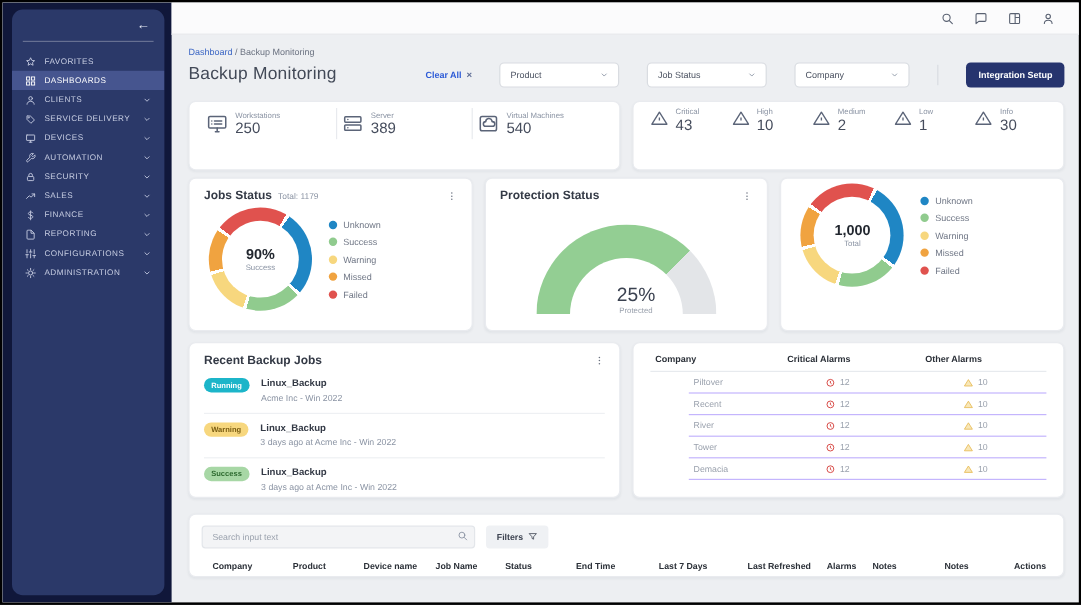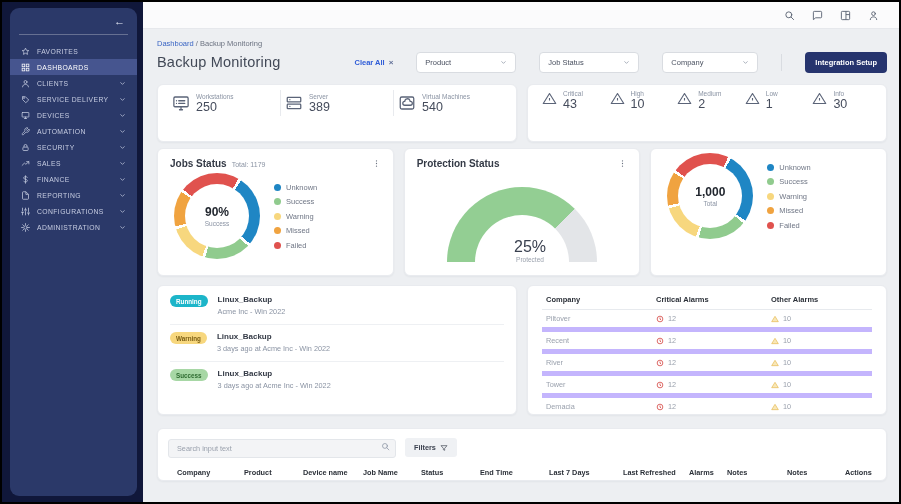--- a/index.html
+++ b/index.html
@@ -84,21 +84,21 @@
   .badge-running { background:#1cb5c9; color:#fff; }
   .badge-warning { background:#f7d77e; color:#7a5d12; }
   .badge-success { background:#a7d7a5; color:#2e6b30; }
   .job-name { font-size:8px; font-weight:bold; color:#343a46; }
   .job-detail { font-size:7.3px; color:#8a93a3; margin-top:3px; }
 
   
   .tc-table { padding:4px 14px 0 14px; }
   .tc-head, .tc-row { display:grid; grid-template-columns:110px 115px 1fr; align-items:center; }
   .tc-head { font-size:7.5px; font-weight:bold; color:#2b3038; padding:5px 0 5px 4px; border-bottom:1px solid #e7eaee; }
-  .tc-row { font-size:7.3px; color:#9aa1ad; padding:4px 0 4px 4px; border-bottom:5px solid #c4b5fd; }
+  .tc-row { font-size:7.3px; color:#9aa1ad; padding:4px 0 4px 4px; border-bottom:1px solid #c4b5fd;margin-left:32px; }
   .tc-cell { display:flex; align-items:center; gap:4px; }
   .tc-row svg { width:8px; height:8px; }
 
   
   .bt-toolbar { display:flex; align-items:center; gap:9px; padding:8px 10px 0 10px; }
   .search-box { position:relative; width:228px; }
   .search-box input { width:100%; height:19px; background:#f3f4f6; border:1px solid #e3e6ea; border-radius:3px; font-size:7.3px; color:#4a5160; padding:0 20px 0 8px; font-family:"Liberation Sans",sans-serif; }
   .search-box input::placeholder { color:#9aa1ad; }
   .search-box svg { position:absolute; right:6px; top:5px; width:9px; height:9px; color:#8a93a3; }
   .filters-chip { display:flex; align-items:center; gap:4px; height:19px; padding:0 9px; background:#eff1f4; border-radius:3px; font-size:7.3px; font-weight:bold; color:#3c4250; cursor:pointer; }
@@ -502,20 +502,30 @@
                   <span class="legend-dot" style="background: rgb(224, 82, 78);"></span>
                   <span>Failed</span>
                 </div>
           </div>
         </div>
       </div>
     </div>
 
     <div class="row row3">
       <div class="card">
+        <div class="card-head">
+          <span class="card-title">Recent Backup Jobs</span>
+          <span class="kebab">
+                <svg viewBox="0 0 24 24" fill="currentColor">
+                  <circle cx="12" cy="5" r="1.7"></circle>
+                  <circle cx="12" cy="12" r="1.7"></circle>
+                  <circle cx="12" cy="19" r="1.7"></circle>
+                </svg>
+              </span>
+        </div>
         <div class="job-list">
           <div class="job-item">
             <span class="badge badge-running">Running</span>
             <div>
                   <div class="job-name">Linux_Backup</div>
               <div class="job-detail">Acme Inc - Win 2022</div>
                 </div>
           </div>
           <div class="job-item">
             <span class="badge badge-warning">Warning</span>

